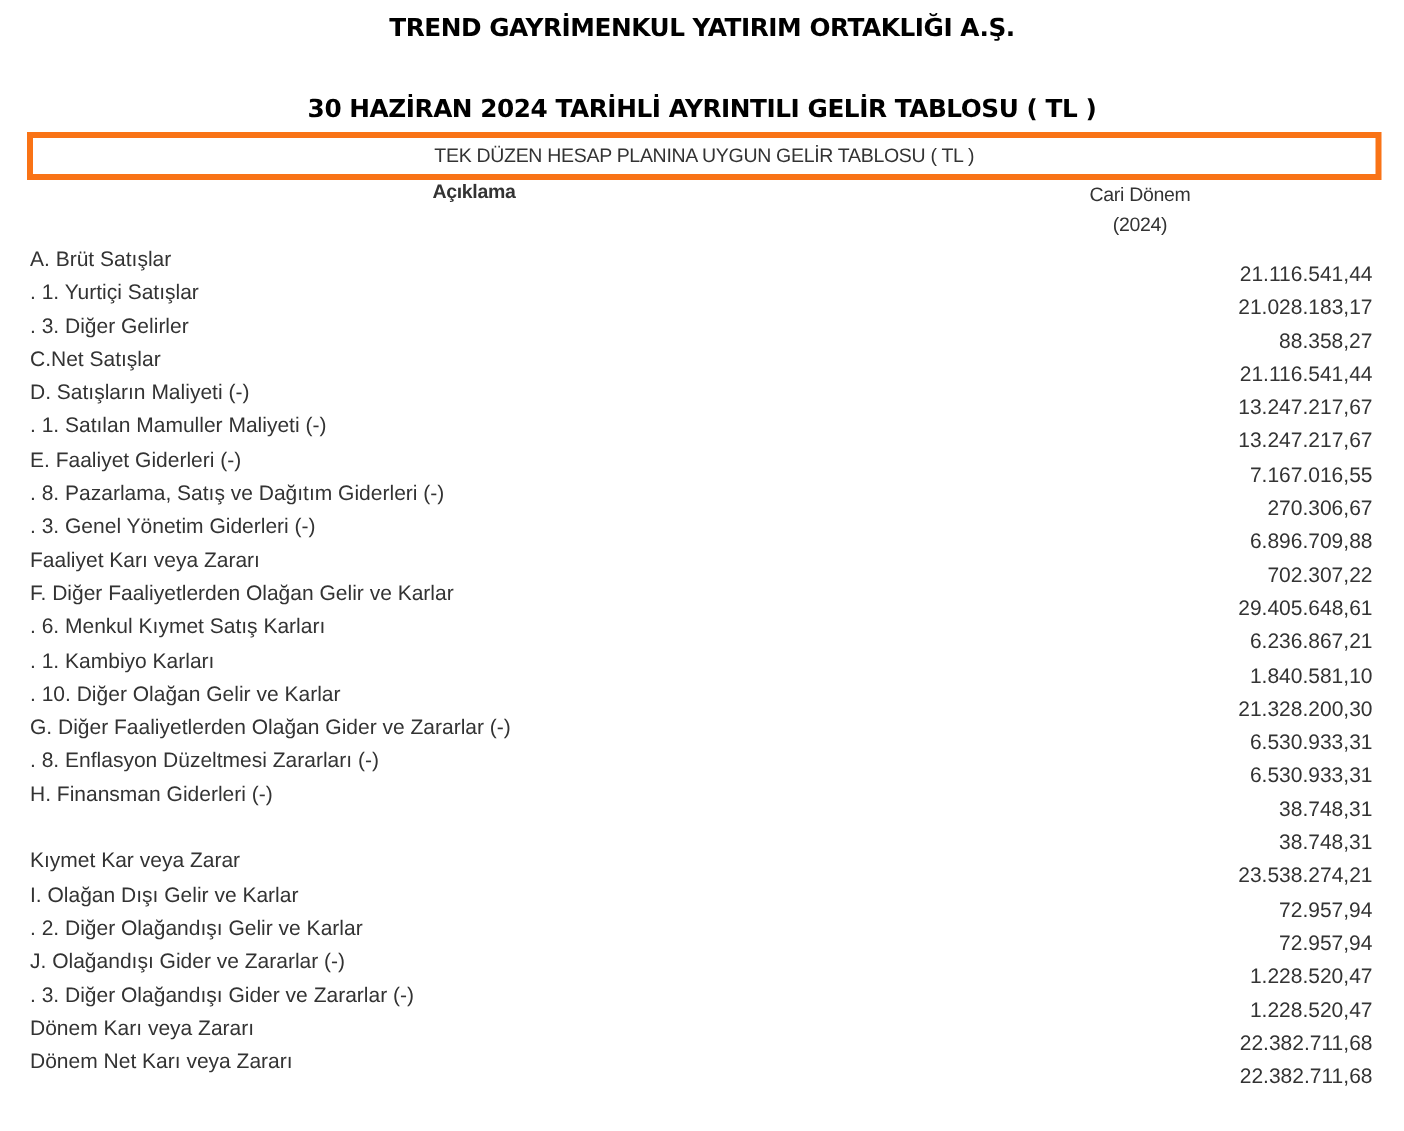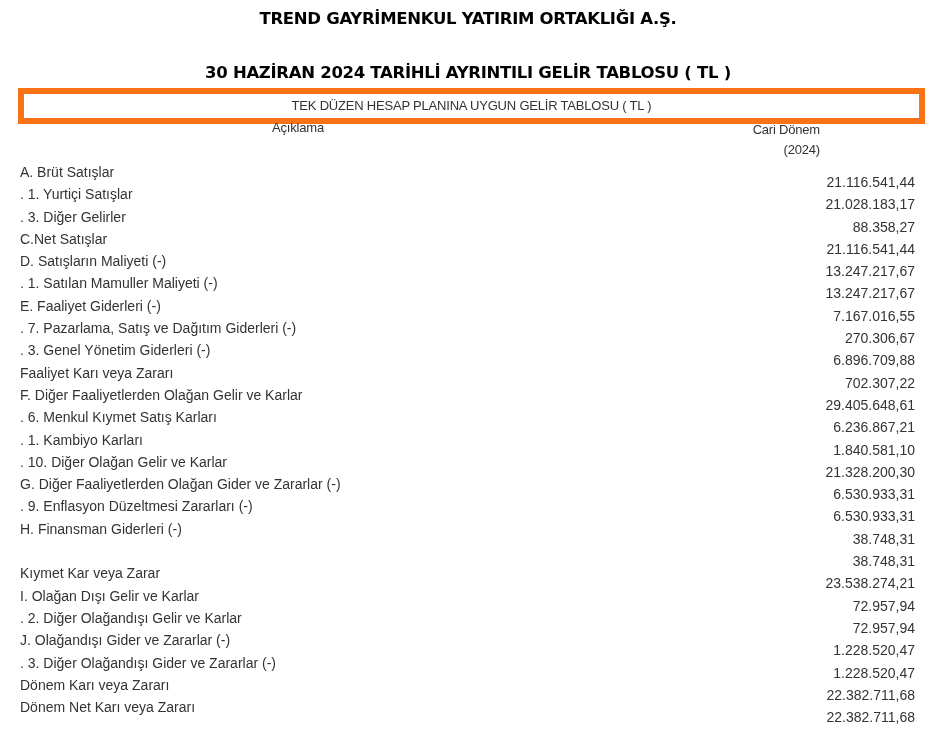--- a/index.html
+++ b/index.html
@@ -27,48 +27,48 @@
     }
     .doc-title.line1 { top: 9px; }
     .doc-title.line2 { top: 39px; margin-top: 24px; }
 
     .table-caption {
       position: absolute;
       left: 18px;
       top: 88px;
       width: 895px;
       height: 24px;
-      border: 6px solid #f97316;
+      border: 4px solid #f97316;
       box-sizing: content-box;
       text-align: center;
       font-family: "Liberation Sans", sans-serif;
       font-size: 13px;
       line-height: 24px;
       color: #333333;
       letter-spacing: -0.2px;
     }
     .col-header {
       position: absolute;
       font-family: "Liberation Sans", sans-serif;
       font-size: 13px;
       color: #333333;
       text-align: center;
       letter-spacing: -0.2px;
     }
     .col-header.desc {
-      left: 208px;
+      left: 226px;
       width: 180px;
       top: 120px;
+      font-weight: bold;
     }
     .col-header.period {
       left: 700px;
       width: 120px;
       top: 120px;
       line-height: 20px;
-      text-align: right;
     }
     .rows {
       position: absolute;
       left: 0;
       top: 161px;
       width: 936px;
     }
     .row {
       position: relative;
       height: 22.3px;
@@ -127,21 +127,21 @@
     </div>
   <div class="row">
       <span class="label">. 1. Satılan Mamuller Maliyeti (-)</span>
       <span class="value">13.247.217,67</span>
     </div>
   <div class="row">
       <span class="label">E. Faaliyet Giderleri (-)</span>
       <span class="value">7.167.016,55</span>
     </div>
   <div class="row">
-      <span class="label">. 7. Pazarlama, Satış ve Dağıtım Giderleri (-)</span>
+      <span class="label">. 8. Pazarlama, Satış ve Dağıtım Giderleri (-)</span>
       <span class="value">270.306,67</span>
     </div>
   <div class="row">
       <span class="label">. 3. Genel Yönetim Giderleri (-)</span>
       <span class="value">6.896.709,88</span>
     </div>
   <div class="row">
       <span class="label">Faaliyet Karı veya Zararı</span>
       <span class="value">702.307,22</span>
     </div>
@@ -159,21 +159,21 @@
     </div>
   <div class="row">
       <span class="label">. 10. Diğer Olağan Gelir ve Karlar</span>
       <span class="value">21.328.200,30</span>
     </div>
   <div class="row">
       <span class="label">G. Diğer Faaliyetlerden Olağan Gider ve Zararlar (-)</span>
       <span class="value">6.530.933,31</span>
     </div>
   <div class="row">
-      <span class="label">. 9. Enflasyon Düzeltmesi Zararları (-)</span>
+      <span class="label">. 8. Enflasyon Düzeltmesi Zararları (-)</span>
       <span class="value">6.530.933,31</span>
     </div>
   <div class="row">
       <span class="label">H. Finansman Giderleri (-)</span>
       <span class="value">38.748,31</span>
     </div>
   <div class="row">
       <span class="value">38.748,31</span>
     </div>
   <div class="row">

